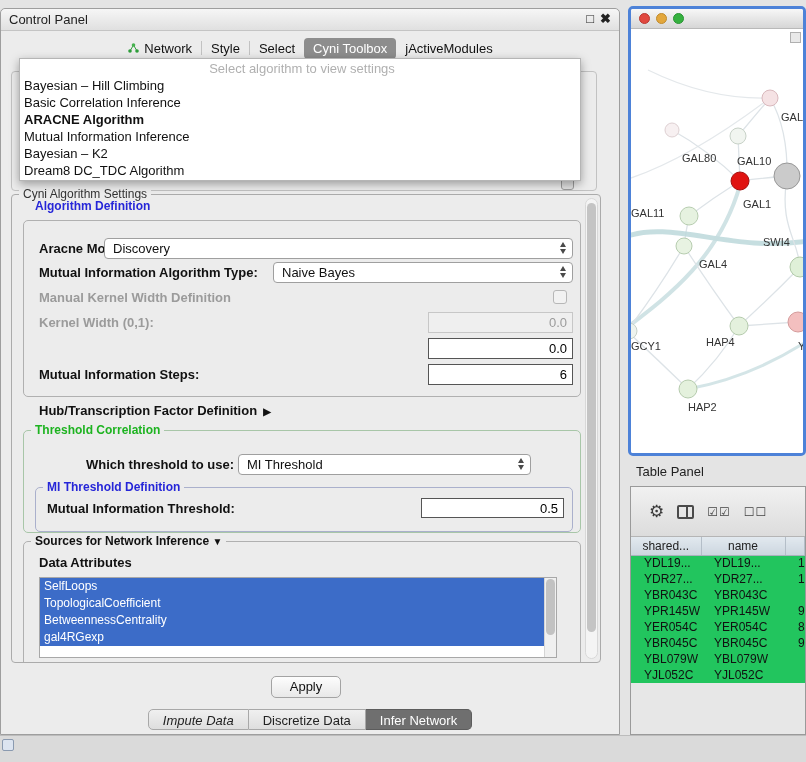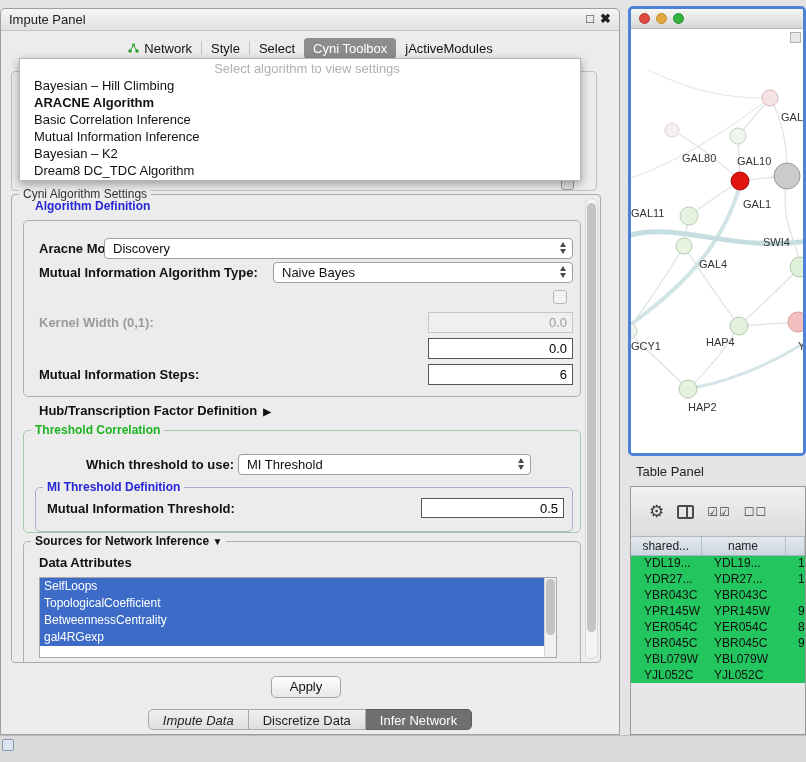--- a/index.html
+++ b/index.html
@@ -26,21 +26,21 @@
   
   .frag { position:absolute; left:10px; top:62px; width:586px; height:120px;
         border:1px solid #c2c2c2; border-radius:4px; z-index:1; }
   .frag-icon { position:absolute; left:560px; top:168px; width:13px; height:13px;
         border:1px solid #9c9c9c; border-radius:3px; background:#e2e2e2; z-index:2; }
 
   
   .popup { position:absolute; left:18px; top:49px; width:562px; z-index:50;
         background:#fff; border:1px solid #b5b5b5; box-shadow:0 3px 9px rgba(0,0,0,.35);
         font-size:13px; padding:1px 0; }
-  .popup-item { height:17px; line-height:17px; padding-left:14px; white-space:nowrap; overflow:hidden; }
+  .popup-item { height:17px; line-height:17px; padding-left:4px; white-space:nowrap; overflow:hidden; }
   .popup-placeholder { color:#b0b0b0; text-align:center; }
   .popup-item.sel { font-weight:bold; }
 
   
   .settings { position:absolute; left:10px; top:185px; width:590px; height:469px;
         border:1px solid #ababab; border-radius:4px; overflow:hidden; background:#ececec; }
   .settings-title { position:absolute; left:18px; top:178px; z-index:3; background:#ececec;
         padding:0 4px; font-size:12px; color:#333; }
 
   .gb { position:absolute; border:1px solid #b0b0b0; border-radius:5px; }
@@ -122,21 +122,21 @@
         background:#dadada; border-top:1px solid #bcbcbc; }
   .mini-icon { position:absolute; left:2px; top:739px; width:12px; height:12px;
         border:1px solid #8a9ab0; background:#dce4f0; border-radius:2px; }
 </style>
 </head>
 <body>
 
 <div class="cp">
 
   <div class="cp-titlebar">
-    <span class="cp-title">Impute Panel</span>
+    <span class="cp-title">Control Panel</span>
     <span class="win-btns">
       <span>□</span>
       <span>✖</span>
     </span>
   </div>
 
   <div class="cp-tabs">
     <div class="tab">
       <svg width="13" height="11" viewBox="0 0 13 11">
         <line x1="3" y1="8" x2="6.5" y2="2" stroke="#2e9e3a" stroke-width="1"></line>
@@ -162,22 +162,22 @@
       <span>jActiveModules</span>
     </div>
   </div>
 
   <div class="frag"></div>
   <div class="frag-icon"></div>
 
   <div class="popup">
     <div class="popup-item popup-placeholder">Select algorithm to view settings</div>
     <div class="popup-item">Bayesian – Hill Climbing</div>
+    <div class="popup-item">Basic Correlation Inference</div>
     <div class="popup-item sel">ARACNE Algorithm</div>
-    <div class="popup-item">Basic Correlation Inference</div>
     <div class="popup-item">Mutual Information Inference</div>
     <div class="popup-item">Bayesian – K2</div>
     <div class="popup-item">Dream8 DC_TDC Algorithm</div>
   </div>
 
   <span class="settings-title">Cyni Algorithm Settings</span>
   <div class="settings">
 
     <div class="gb" style="left:11px; top:25px; width:558px; height:177px;"></div>
     <span class="gb-t t-blue" style="left:19px; top:4px;">Algorithm Definition</span>
@@ -193,20 +193,21 @@
 
     <span class="lbl" style="left:27px; top:67px;">Mutual Information Algorithm Type:</span>
     <div class="combo" style="left:261px; top:67px; width:300px;">
       <span>Naive Bayes</span>
       <span class="combo-arrows">
           <span class="arr-u"></span>
           <span class="arr-d"></span>
         </span>
     </div>
 
+    <span class="lbl dis" style="left:27px; top:92px;">Manual Kernel Width Definition</span>
     <div class="checkbox" style="left:541px; top:95px;"></div>
 
     <span class="lbl dis" style="left:27px; top:117px;">Kernel Width (0,1):</span>
     <input class="field dis" style="left: 416px; top: 117px; width: 145px;" value="0.0">
 
     <input class="field" style="left: 416px; top: 143px; width: 145px;" value="0.0">
 
     <span class="lbl" style="left:27px; top:169px;">Mutual Information Steps:</span>
     <input class="field" style="left: 416px; top: 169px; width: 145px;" value="6">
 

